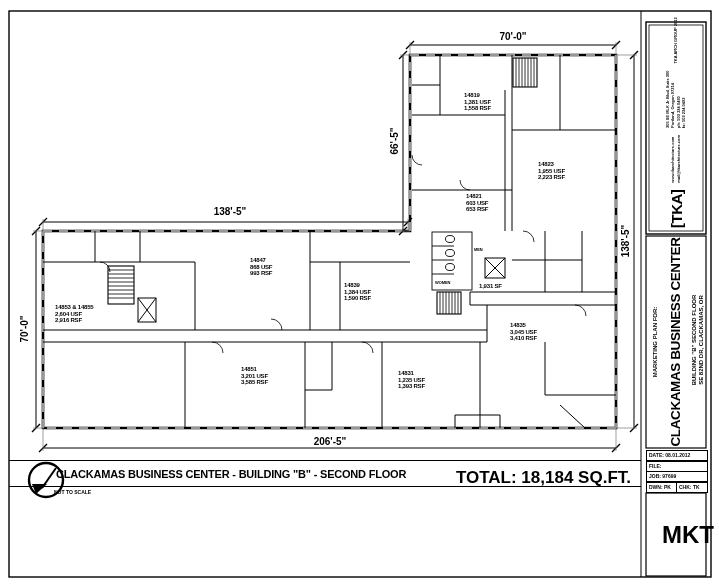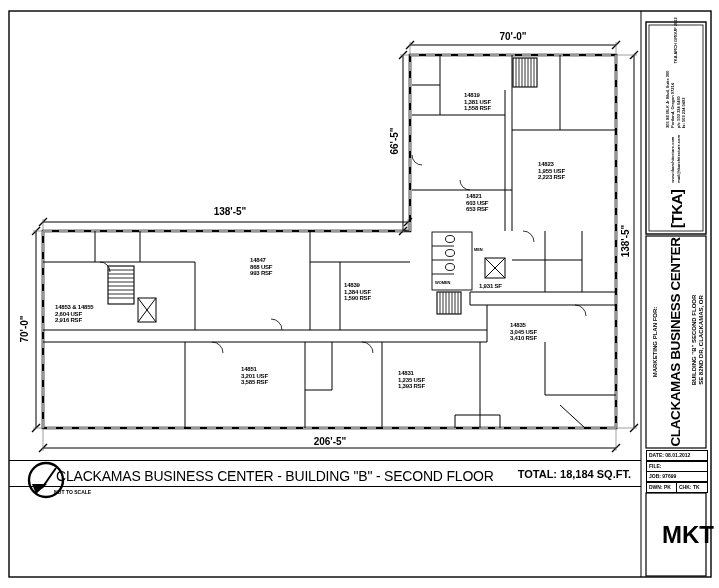--- a/index.html
+++ b/index.html
@@ -6,22 +6,22 @@
   #sheet{position:relative;width:719px;height:588px;background:#ffffff;overflow:hidden;
          font-family:"Liberation Sans",sans-serif;color:#000;}
   svg{position:absolute;left:0;top:0;}
   .lbl{position:absolute;white-space:nowrap;color:#000;}
   .suite{font-size:6px;line-height:6.5px;font-weight:700;letter-spacing:-0.2px;}
   .suite span{display:block;}
   .dim{font-size:10px;font-weight:700;}
   .dim.c{transform:translate(-50%,-50%);}
   .dim.v{transform:translate(-50%,-50%) rotate(-90deg);}
   .tiny{font-size:4px;font-weight:700;letter-spacing:-0.1px;}
-  .sheet-title{font-size:14px;font-weight:400;letter-spacing:-0.2px;}
-  .total{font-size:11px;font-weight:700;text-align:right;}
+  .sheet-title{font-size:11px;font-weight:700;letter-spacing:-0.2px;}
+  .total{font-size:17px;font-weight:700;text-align:right;}
   .notscale{font-size:5px;font-weight:700;}
   .rot{transform:translate(-50%,-50%) rotate(-90deg);transform-origin:center;}
   .tb-label{font-size:6px;font-weight:700;}
   .tb-name{font-size:13.5px;font-weight:700;letter-spacing:-0.4px;}
   .tb-sub{font-size:6px;font-weight:700;}
   .tka-wrap{display:flex;align-items:center;gap:7px;width:200px;height:54px;}
   .tka-logo{font-size:15px;font-weight:700;letter-spacing:-0.5px;}
   .tka-col{display:flex;flex-direction:column;gap:1px;font-size:4px;font-weight:700;line-height:4.5px;}
   .inforow{position:absolute;border:1px solid #000;font-size:5px;font-weight:700;
            line-height:9px;padding-left:2px;overflow:hidden;background:#fff;}

